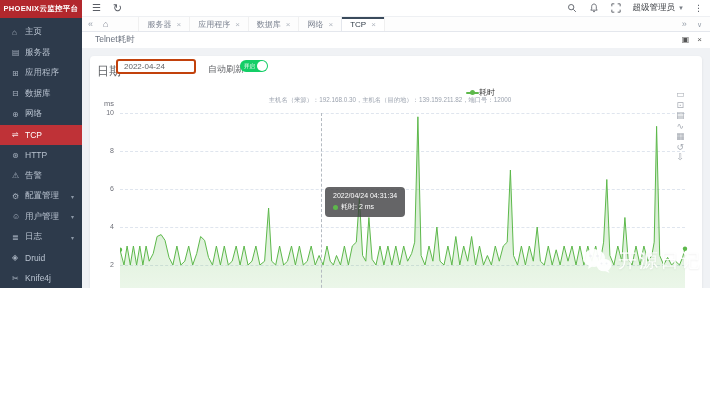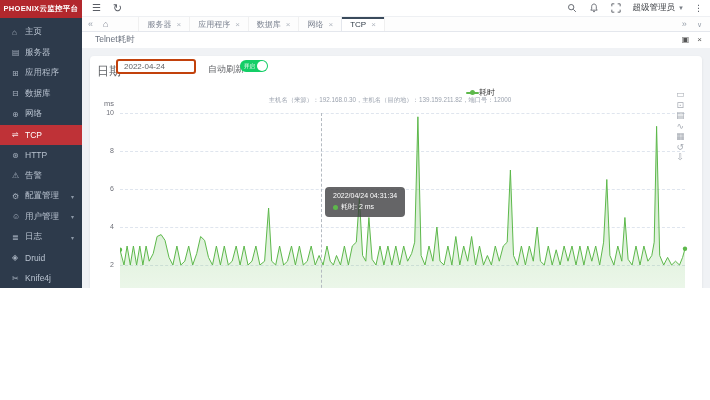--- a/index.html
+++ b/index.html
@@ -348,14 +348,27 @@
 
   <div id="axis-pointer"></div>
   <div id="tooltip">
     <div>2022/04/24 04:31:34</div>
     <div>
       <span id="tooltip-dot" style="background: rgb(93, 184, 75);"></span><span>耗时:</span>
       <span>2 ms</span>
     </div>
   </div>
 
+  <div id="watermark">
+    <svg width="30" height="26" viewBox="0 0 30 26">
+      <ellipse cx="12" cy="10" rx="11" ry="9" fill="rgba(255,255,255,.95)"></ellipse>
+      <path d="M7 17 L6 21 L11 18 Z" fill="rgba(255,255,255,.95)"></path>
+      <circle cx="8.5" cy="8" r="1.3" fill="#f0f2f5"></circle>
+      <circle cx="15.5" cy="8" r="1.3" fill="#f0f2f5"></circle>
+      <ellipse cx="22" cy="17" rx="7.5" ry="6.3" fill="rgba(255,255,255,.95)"></ellipse>
+      <path d="M26 22 L27.5 25 L23 23 Z" fill="rgba(255,255,255,.95)"></path>
+      <circle cx="19.5" cy="15.5" r="1" fill="#f0f2f5"></circle>
+      <circle cx="24.5" cy="15.5" r="1" fill="#f0f2f5"></circle>
+    </svg>
+    <span id="wm-text">开源日记</span>
+  </div>
 
 </div>
 
 </body></html>

